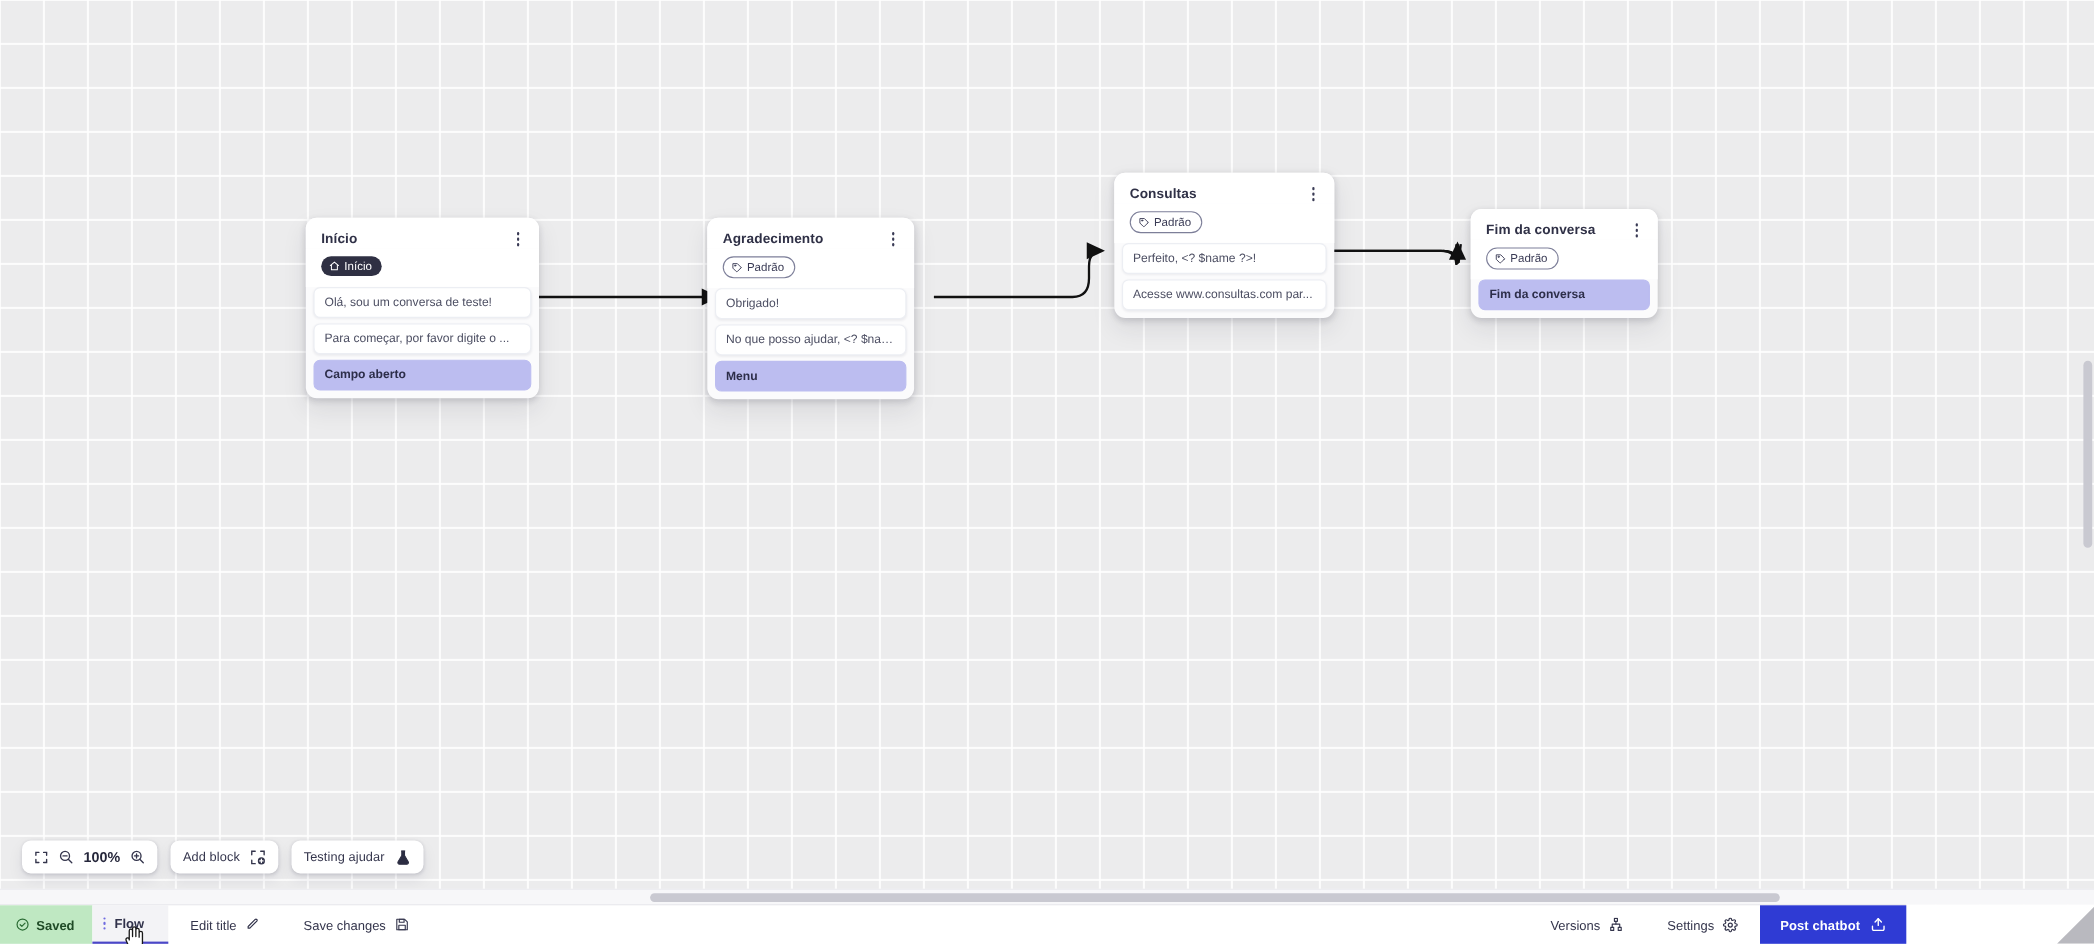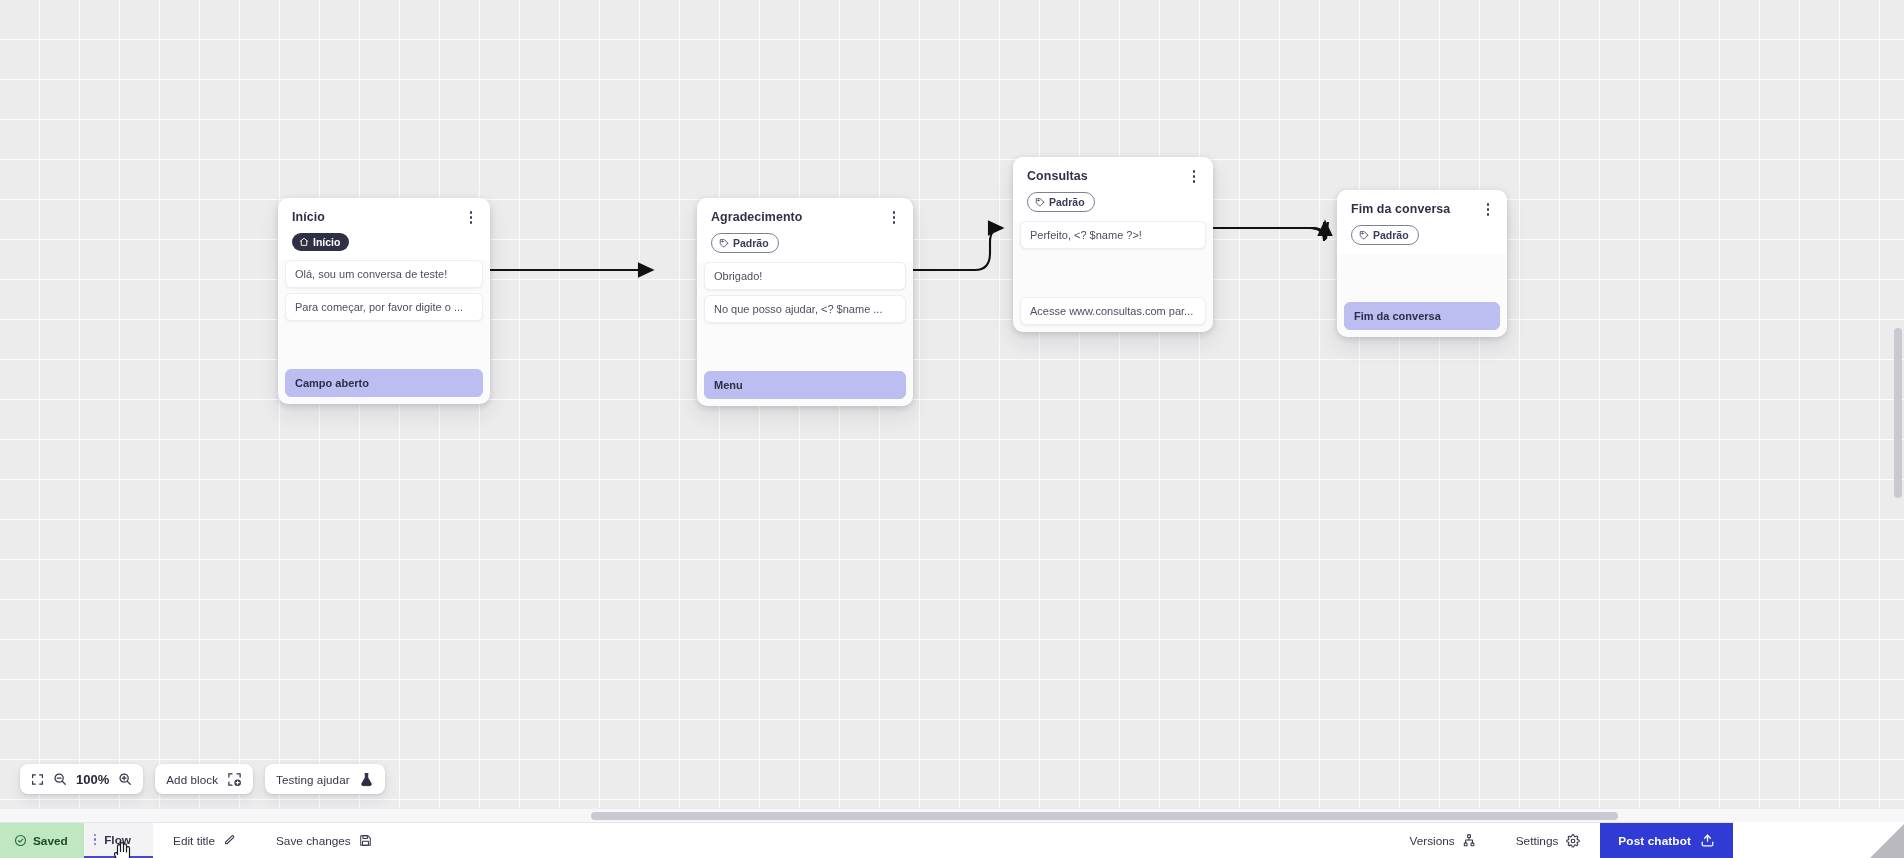--- a/index.html
+++ b/index.html
@@ -55,21 +55,21 @@
     align-items: center; justify-content: center;
     gap: 2.4px;
     cursor: pointer;
     flex: none;
   }
   .kebab i { display: block; width: 2.6px; height: 2.6px; border-radius: 50%; background: #3a3b55; }
 
   .node-badges { padding: 7px 14px 9px 14px; background: #ffffff; border-radius: 0 0 0 0; }
   .badge {
     display: inline-flex; align-items: center; gap: 4px;
-    font-size: 10.5px; font-weight: 700;
+    font-size: 10.5px; font-weight: 400;
     padding: 3px 9px 3px 7px;
     border-radius: 999px;
     line-height: 12px;
   }
   .badge.start { background: #2f3043; color: #ffffff; }
   .badge.default { background: transparent; color: #3a3b55; border: 1px solid #7d7f99; }
   .badge svg { display: block; }
 
   .node-body { padding: 0 7px; }
   .row {
@@ -88,21 +88,21 @@
     cursor: pointer;
   }
   .row.accent {
     background: #bcbdf0;
     border-color: #bcbdf0;
     color: #2d2e4a;
     font-weight: 700;
     box-shadow: none;
     margin-bottom: 0;
   }
-  .row:last-child { margin-bottom: 0; margin-top: 48px; }
+  .row:last-child { margin-bottom: 0; }
 
   
   #wires { position: absolute; left: 0; top: 0; width: 1904px; height: 822px; z-index: 2; pointer-events: none; }
 
   
   #toolbar {
     position: absolute;
     left: 20px; bottom: 28px;
     display: flex; align-items: center; gap: 12px;
     z-index: 20;
@@ -243,21 +243,21 @@
         <span>Início</span>
       </span>
     </div>
     <div class="node-body">
       <div class="row">Olá, sou um conversa de teste!</div>
       <div class="row">Para começar, por favor digite o ...</div>
       <div class="row accent">Campo aberto</div>
     </div>
   </div>
 
-  <div class="node" style="left:697px; top:198px; width:216px;">
+  <div class="node" style="left:643px; top:198px; width:188px;">
     <div class="node-head">
       <div class="node-title">Agradecimento</div>
       <div class="kebab">
           <i></i>
           <i></i>
           <i></i>
         </div>
     </div>
     <div class="node-badges">
       <span class="badge default">

